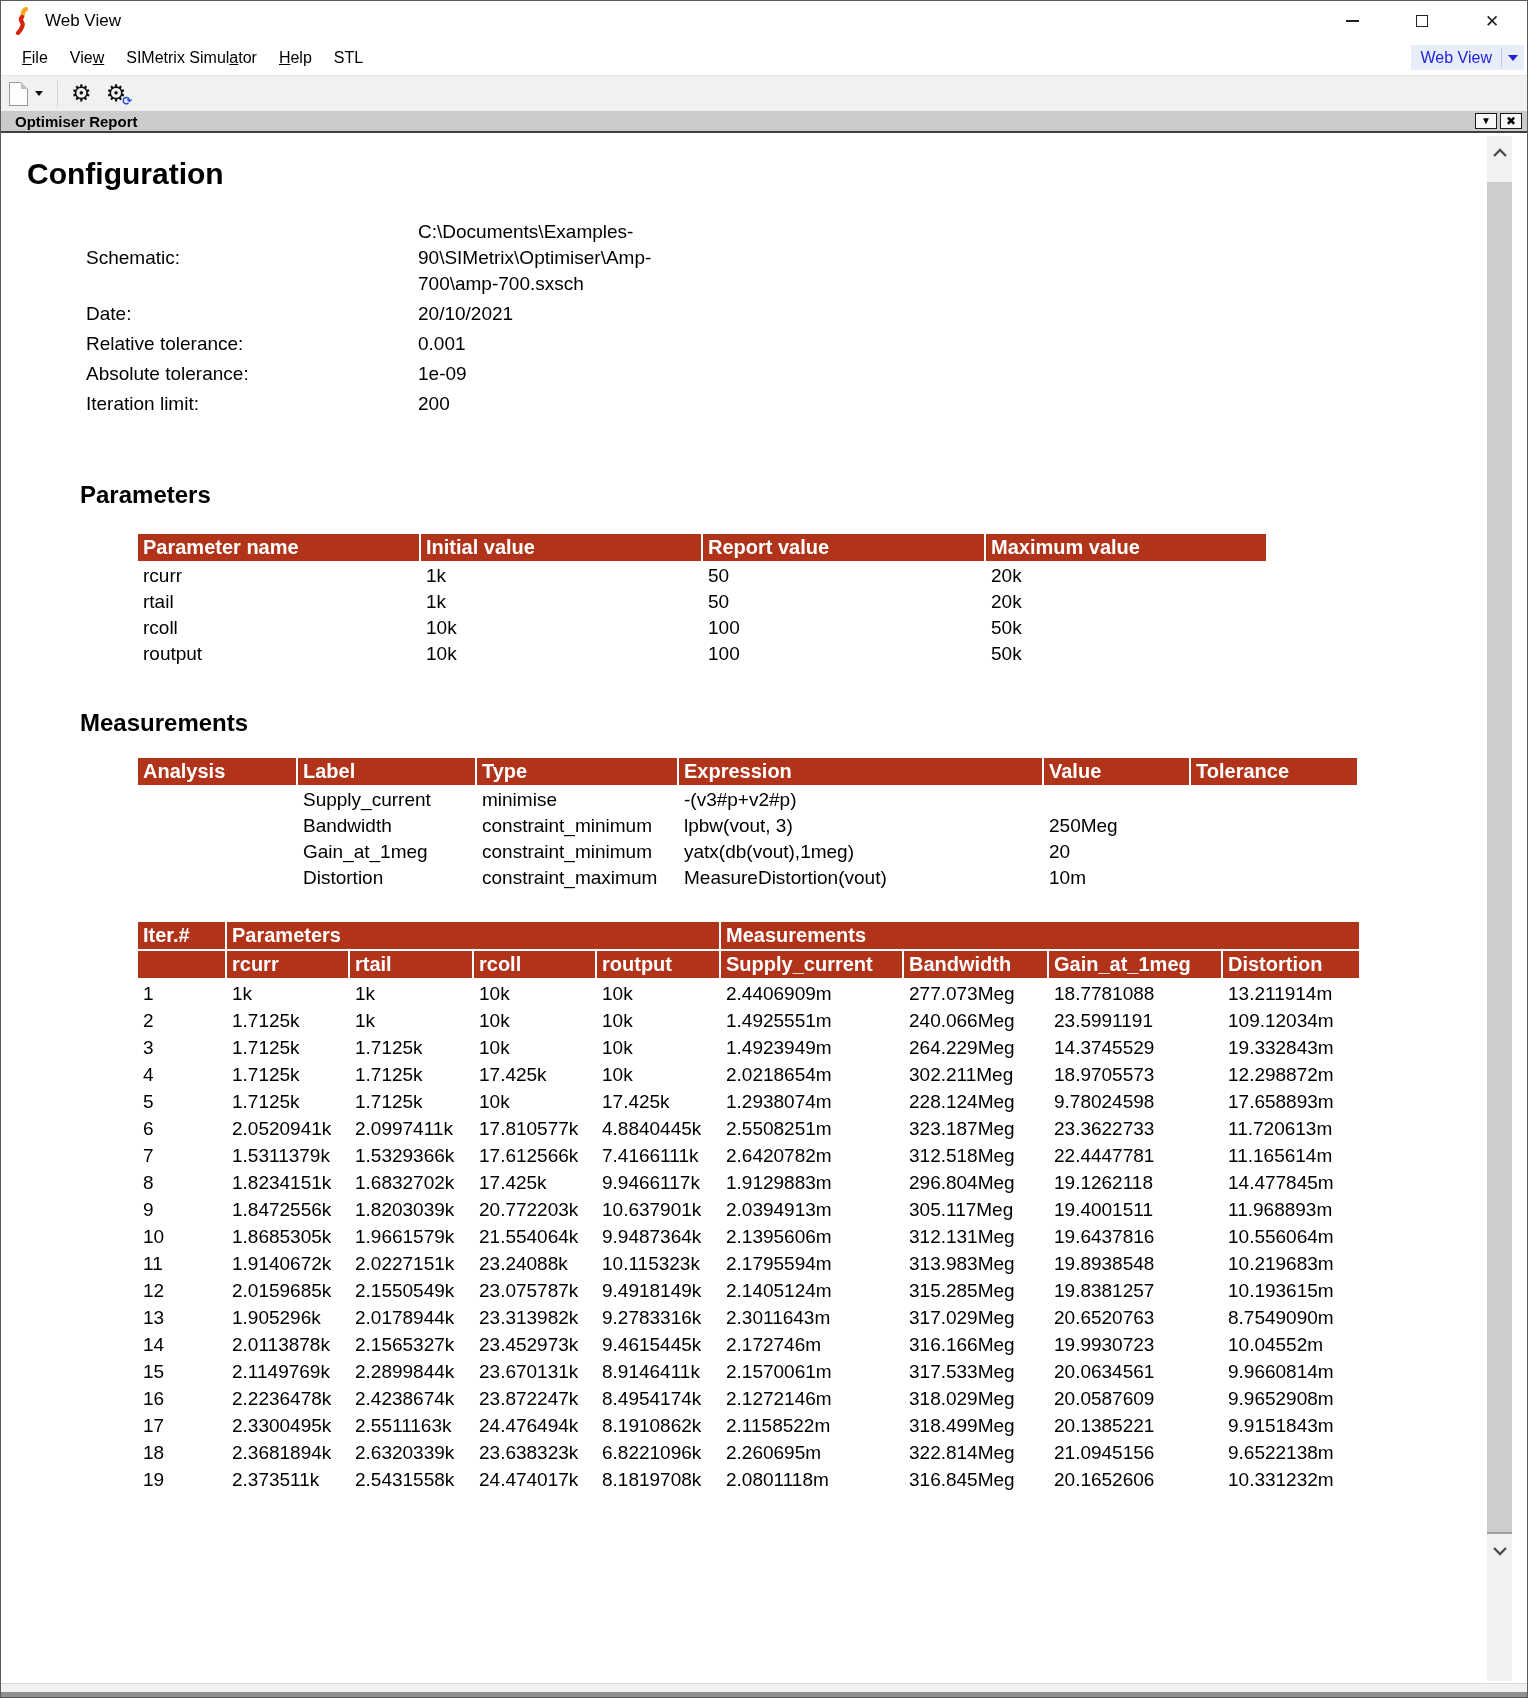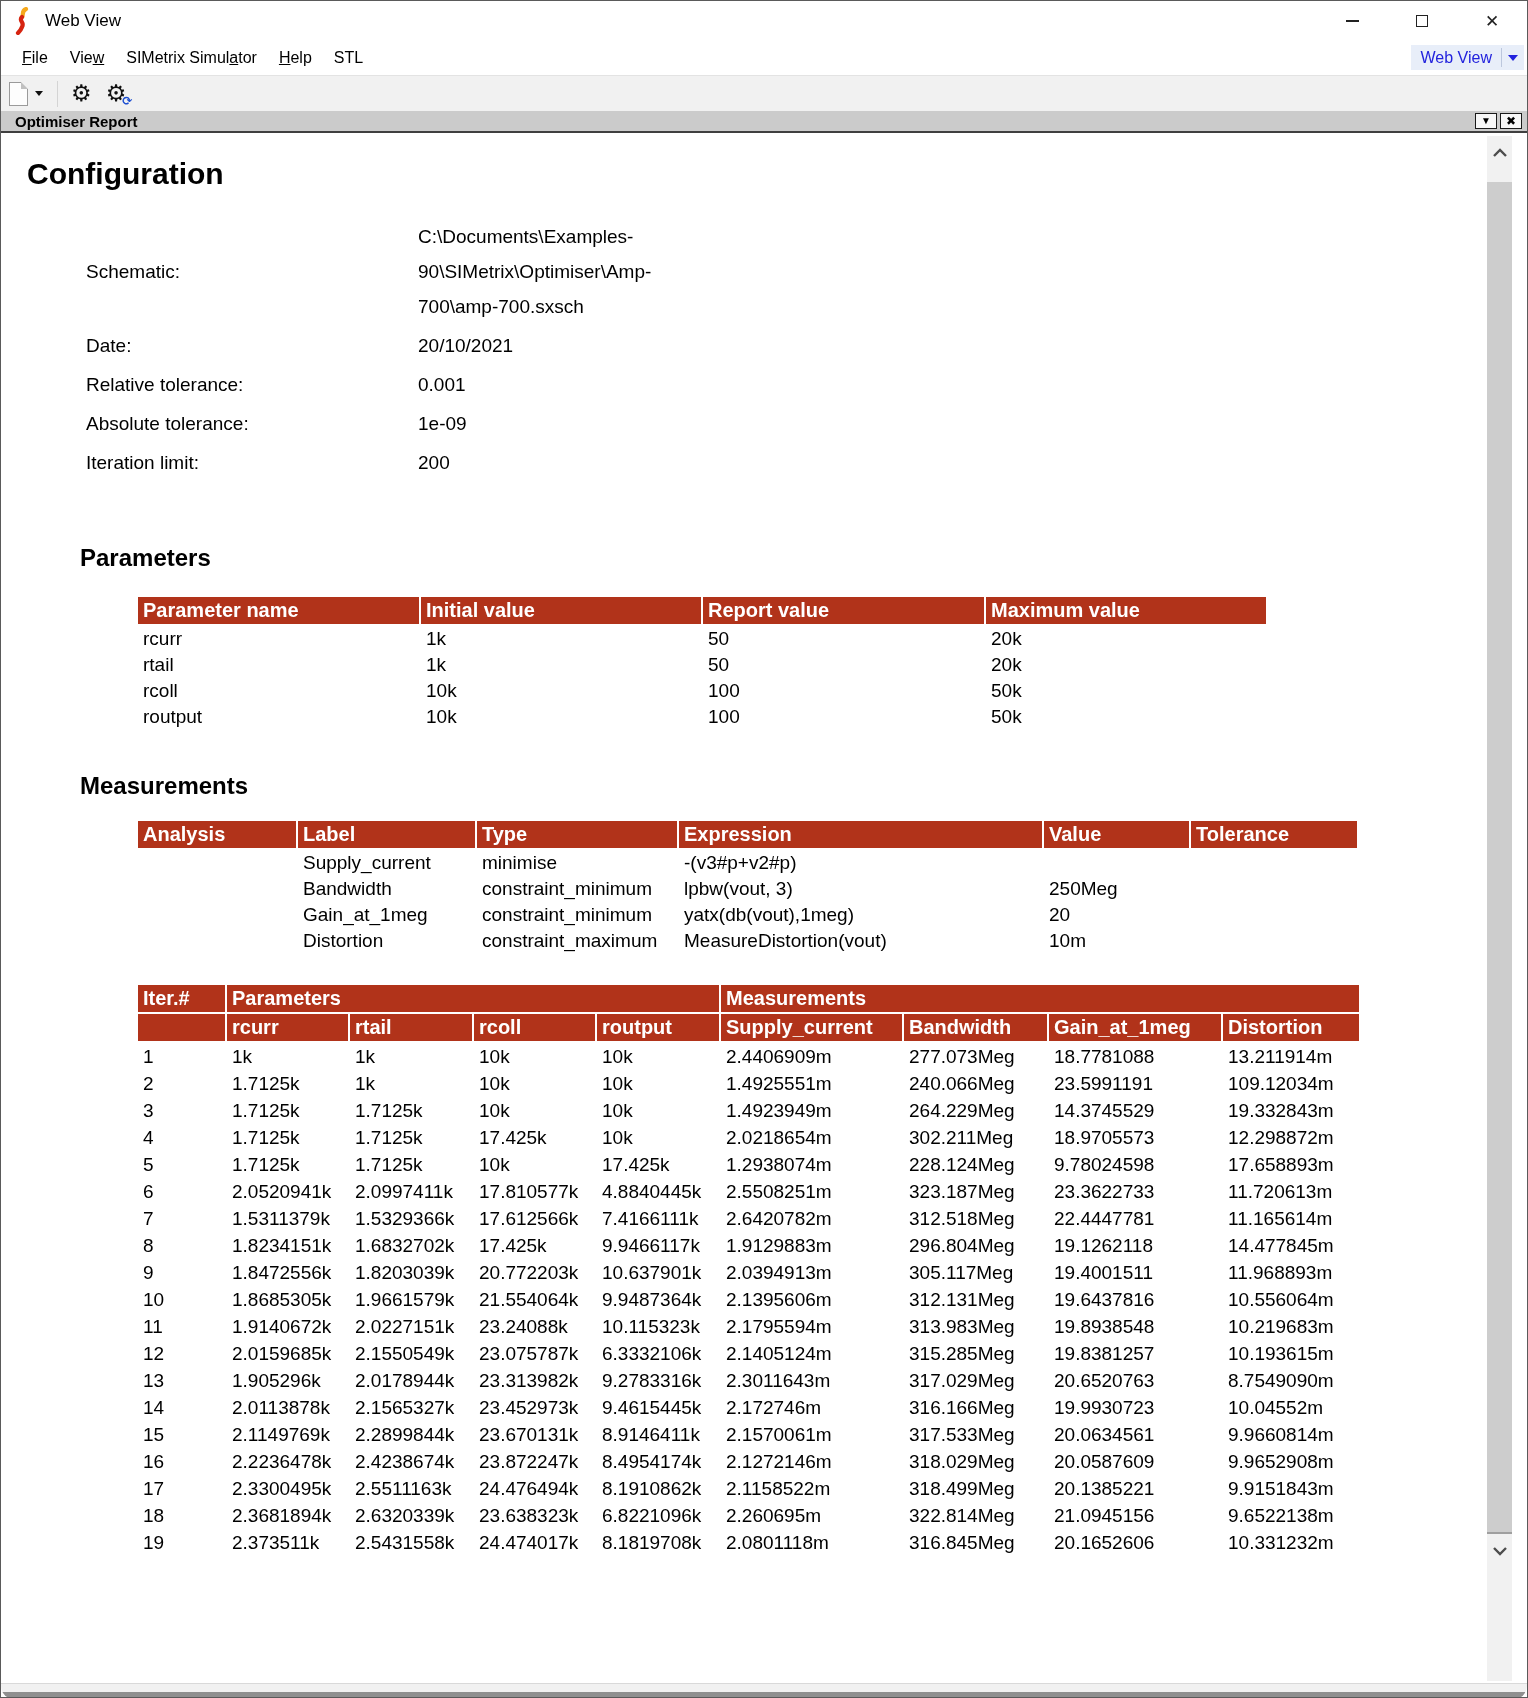--- a/index.html
+++ b/index.html
@@ -45,27 +45,27 @@
   .tb-sep{width:1px;height:26px;background:#d4d4d4;margin:0 6px;}
   .gear{font-size:23px;line-height:1;color:#111;padding:0 7px;position:relative;}
   .gear .refresh{position:absolute;right:1px;bottom:-2px;font-size:12px;font-weight:bold;color:#1d4fd1;}
   
   .caption{height:22px;background:var(--caption-gray);border-bottom:2px solid #3f3f3f;display:flex;align-items:center;padding:0 5px 0 14px;}
   .caption-text{font-weight:bold;font-size:15px;}
   .caption-btns{margin-left:auto;display:flex;gap:3px;}
   .cap-btn{width:22px;height:16px;border:1px solid #1a1a1a;background:#f7f7f7;display:flex;align-items:center;justify-content:center;font-size:10px;line-height:1;color:#000;}
   .cap-btn.x{font-size:12px;font-weight:bold;}
   
-  .viewport{position:relative;height:1566px;background:#fff;overflow:hidden;border-radius:13px;}
+  .viewport{position:relative;height:1566px;background:#fff;overflow:hidden;}
   .page{padding:24px 60px 0 26px;}
   h1{font-size:30px;line-height:34px;margin:0;font-weight:bold;}
   h2{font-size:24px;line-height:24px;margin:0 0 0 53px;font-weight:bold;}
   
   .config{margin:26px 0 0 59px;font-size:19px;border-collapse:collapse;}
-  .config td{vertical-align:middle;padding:2px 0;line-height:35px;}
+  .config td{vertical-align:middle;padding:2px 0;line-height:26px;}
   .config td.lbl{width:332px;}
   .config td.val{width:285px;overflow-wrap:break-word;word-break:normal;}
   
   table.data{border-collapse:separate;border-spacing:0;table-layout:fixed;margin-left:111px;font-size:19px;}
   table.data th{
     background:var(--red);color:#fff;text-align:left;font-weight:bold;font-size:20px;
     padding:2px 5px;border-right:2px solid #fff;border-bottom:2px solid #fff;
     height:25px;overflow:hidden;white-space:nowrap;
   }
   table.data td{padding:2px 5px;height:26px;overflow:hidden;white-space:nowrap;}
@@ -431,21 +431,21 @@
             <td>2.1795594m</td>
             <td>313.983Meg</td>
             <td>19.8938548</td>
             <td>10.219683m</td>
           </tr>
           <tr>
             <td>12</td>
             <td>2.0159685k</td>
             <td>2.1550549k</td>
             <td>23.075787k</td>
-            <td>6.3332106k</td>
+            <td>9.4918149k</td>
             <td>2.1405124m</td>
             <td>315.285Meg</td>
             <td>19.8381257</td>
             <td>10.193615m</td>
           </tr>
           <tr>
             <td>13</td>
             <td>1.905296k</td>
             <td>2.0178944k</td>
             <td>23.313982k</td>

